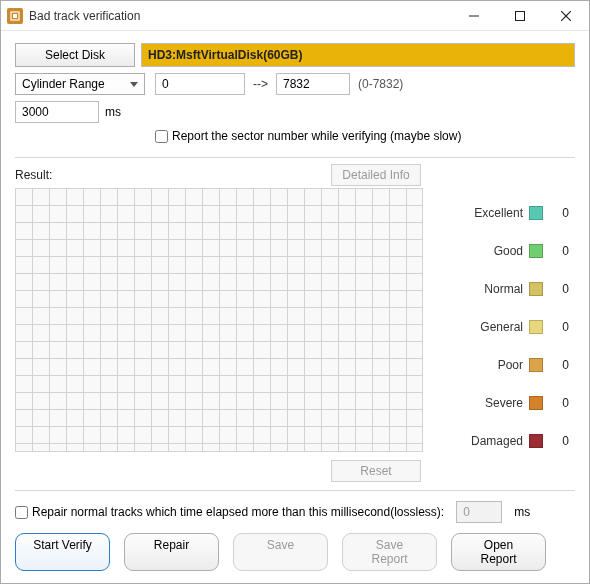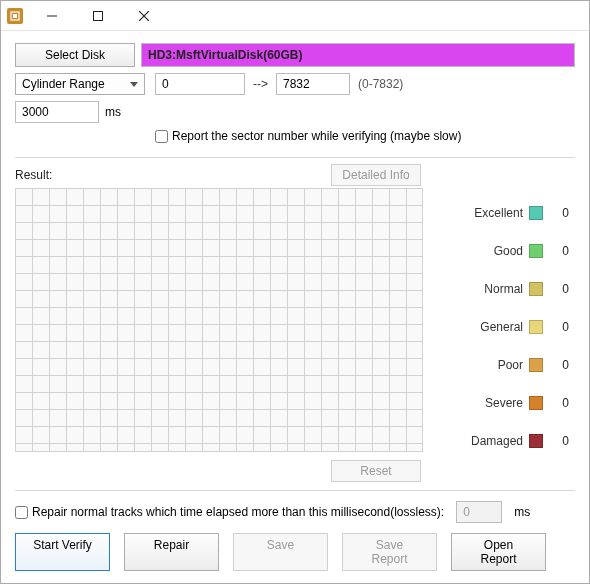--- a/index.html
+++ b/index.html
@@ -10,21 +10,21 @@
 .titlebar-icon svg { width: 10px; height: 10px; }
 .titlebar-title { flex: 1; color: #333; }
 .titlebar-btns { display: flex; height: 100%; }
 .titlebar-btn { width: 46px; display: flex; align-items: center; justify-content: center; color: #222; }
 .content { padding: 12px 14px 10px 14px; flex: 1; display: flex; flex-direction: column; }
 .row { display: flex; align-items: center; margin-bottom: 6px; }
 .btn { background: linear-gradient(#fdfdfd,#ececec); border: 1px solid #adadad; padding: 3px 8px; cursor: default; text-align: center; }
 .btn.disabled { color: #9a9a9a; background: #f7f7f7; border-color: #cfcfcf; }
 .btn.primary { border-color: #2a7ecb; background: linear-gradient(#fdfdfd,#eaf3fb); }
 .select-disk-btn { width: 120px; padding: 4px 0; }
-.disk-display { flex: 1; margin-left: 6px; border: 1px solid #bcbcbc; padding: 4px 6px; background: #d946ef; font-weight: 600; color: #222; }
+.disk-display { flex: 1; margin-left: 6px; border: 1px solid #bcbcbc; padding: 4px 6px; background: #eab308; font-weight: 600; color: #222; }
 .dropdown { width: 130px; border: 1px solid #adadad; padding: 3px 6px; display: flex; align-items: center; justify-content: space-between; background: #fdfdfd; }
 .chev { width: 0; height: 0; border-left: 4px solid transparent; border-right: 4px solid transparent; border-top: 5px solid #555; }
 .txt-input { border: 1px solid #bcbcbc; padding: 3px 6px; background: #fff; }
 .txt-input.disabled { background: #f2f2f2; color: #9a9a9a; }
 .lbl-right { text-align: right; }
 .hr { border: none; border-top: 1px solid #d8d8d8; margin: 8px 0 6px 0; }
 .result-row { display: flex; align-items: center; justify-content: space-between; }
 .result-label { color: #222; }
 .detailed { width: 90px; }
 .grid-wrap { display: flex; margin-top: 2px; }
@@ -37,35 +37,36 @@
   background-color: #f9f9f9;
 }
 .legend { flex: 1; padding: 18px 6px 0 12px; display: flex; flex-direction: column; gap: 24px; align-items: flex-end; }
 .legend-row { display: flex; align-items: center; gap: 6px; }
 .legend-label { color: #333; width: 70px; text-align: right; }
 .swatch { width: 14px; height: 14px; border: 1px solid rgba(0,0,0,0.2); }
 .legend-val { width: 20px; text-align: right; color: #222; }
 .reset-row { display: flex; justify-content: flex-end; padding-right: 154px; margin-top: 8px; }
 .bottom-row1 { display: flex; align-items: center; margin-top: 4px; gap: 6px; }
 .bottom-btns { display: flex; gap: 14px; margin-top: 10px; }
-.bottom-btns .btn { width: 95px; padding: 4px 17px; }
+.bottom-btns .btn { width: 95px; padding: 4px 17px; border-radius: 9px; }
 input[type=checkbox] { margin: 0 4px 0 0; vertical-align: middle; }
 </style>
 </head>
 <body>
 
 <div class="window">
 
   <div class="titlebar">
     <div class="titlebar-icon">
       <svg viewBox="0 0 10 10">
           <rect x="1" y="1" width="8" height="8" fill="none" stroke="#fff" stroke-width="1.2"></rect>
           <rect x="3" y="3" width="4" height="4" fill="#fff"></rect>
         </svg>
     </div>
+    <div class="titlebar-title">Bad track verification</div>
     <div class="titlebar-btns">
       <div class="titlebar-btn">
         <svg width="10" height="10">
             <line x1="0" y1="5" x2="10" y2="5" stroke="#222" stroke-width="1"></line>
           </svg>
       </div>
       <div class="titlebar-btn">
         <svg width="10" height="10">
             <rect x="0.5" y="0.5" width="9" height="9" fill="none" stroke="#222" stroke-width="1"></rect>
           </svg>

